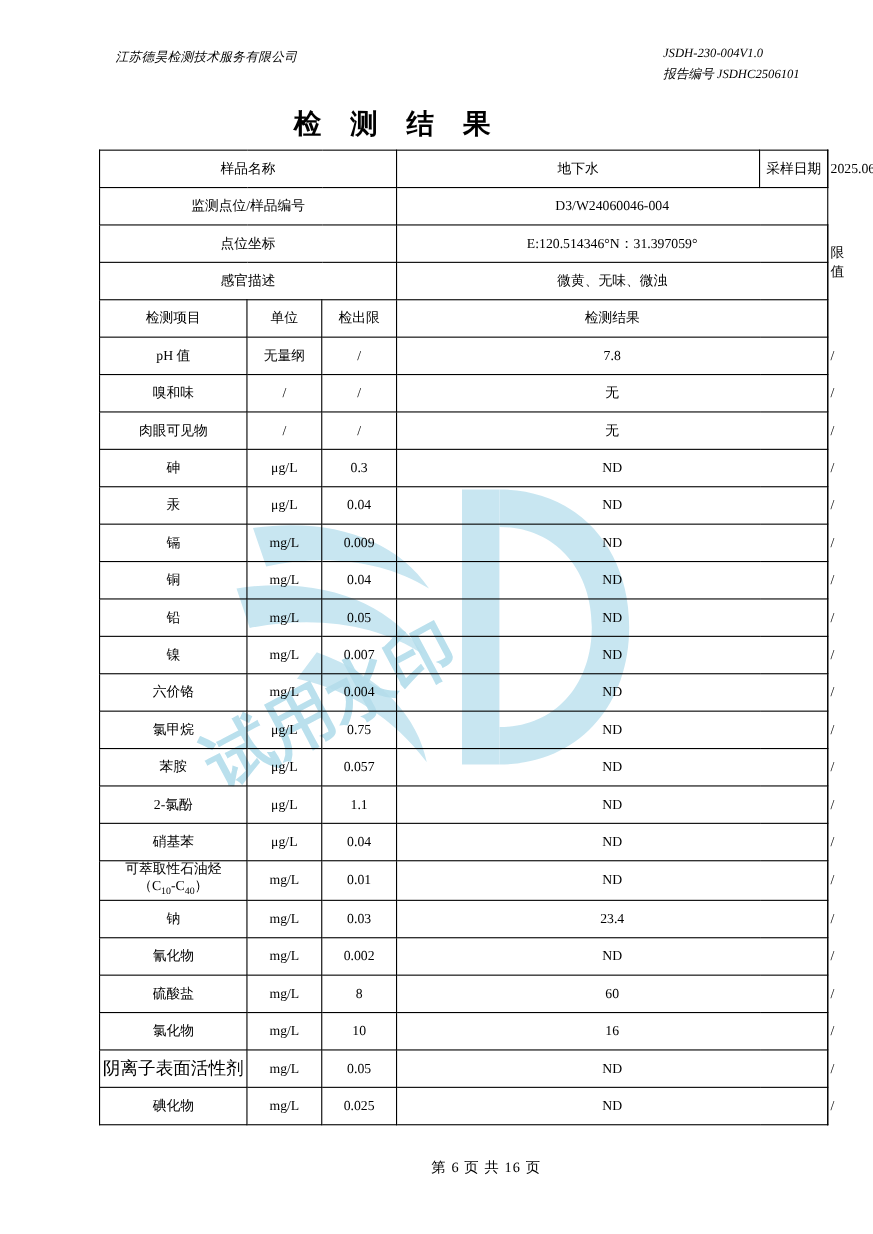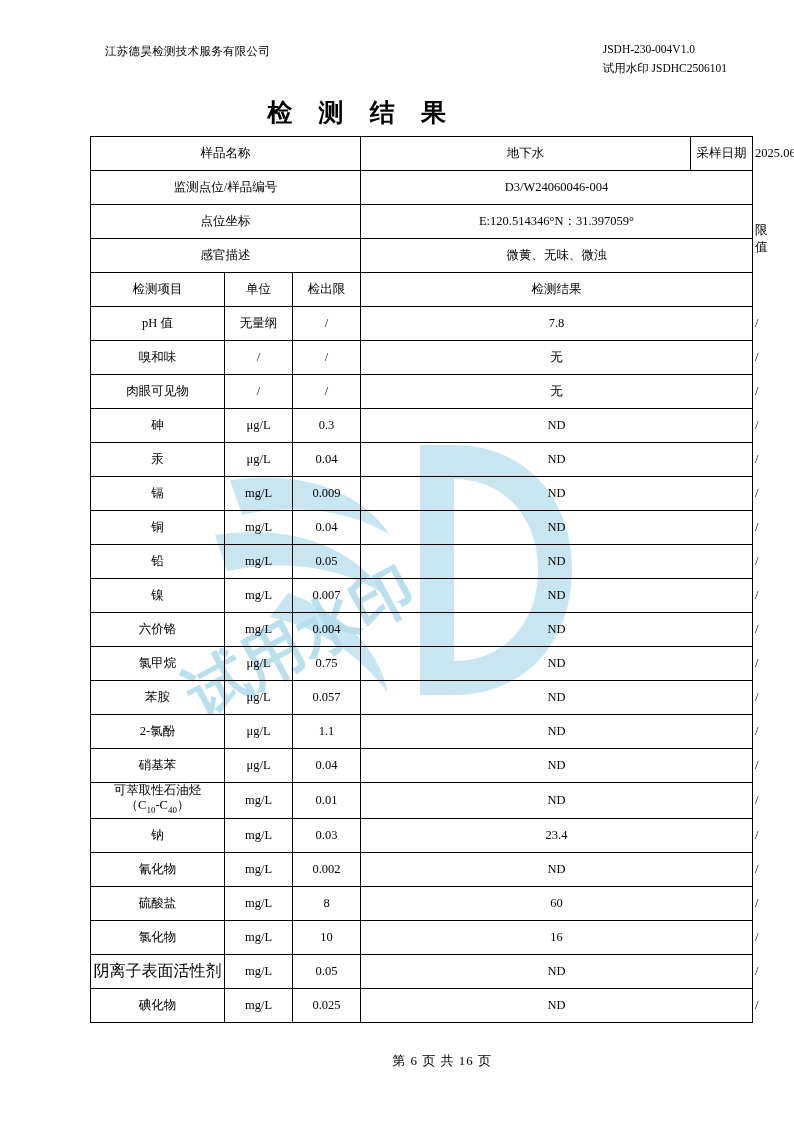--- a/index.html
+++ b/index.html
@@ -22,20 +22,21 @@
     box-sizing: border-box;
   }
 
   
   .header {
     position: absolute;
     top: 44px;
     left: 0;
     width: 794px;
     height: 40px;
+    font-style: italic;
   }
   .header-left {
     position: absolute;
     left: 105px;
     top: 0;
     font-size: 11.5px;
     letter-spacing: 0.3px;
     font-family: "Liberation Serif", "DejaVu Serif", serif;
   }
   .header-right {
@@ -126,21 +127,21 @@
 </style>
 </head>
 <body>
 
 <div class="page">
 
   <div class="header">
     <div class="header-left">江苏德昊检测技术服务有限公司</div>
     <div class="header-right">
       <div>JSDH-230-004V1.0</div>
-      <div>试用水印 JSDHC2506101</div>
+      <div>报告编号 JSDHC2506101</div>
     </div>
   </div>
 
   <div class="title">检 测 结 果</div>
 
   <div class="watermark">
     <svg width="430" height="290" viewBox="0 0 430 290" xmlns="http://www.w3.org/2000/svg">
       <g fill="#bfe2ef">
         <path d="M250 20 h34 v250 h-34 z"></path>
         <path d="M284 20 c70 0 118 52 118 125 c0 73 -48 125 -118 125 v-34 c50 0 84 -38 84 -91 c0 -53 -34 -91 -84 -91 z"></path>

